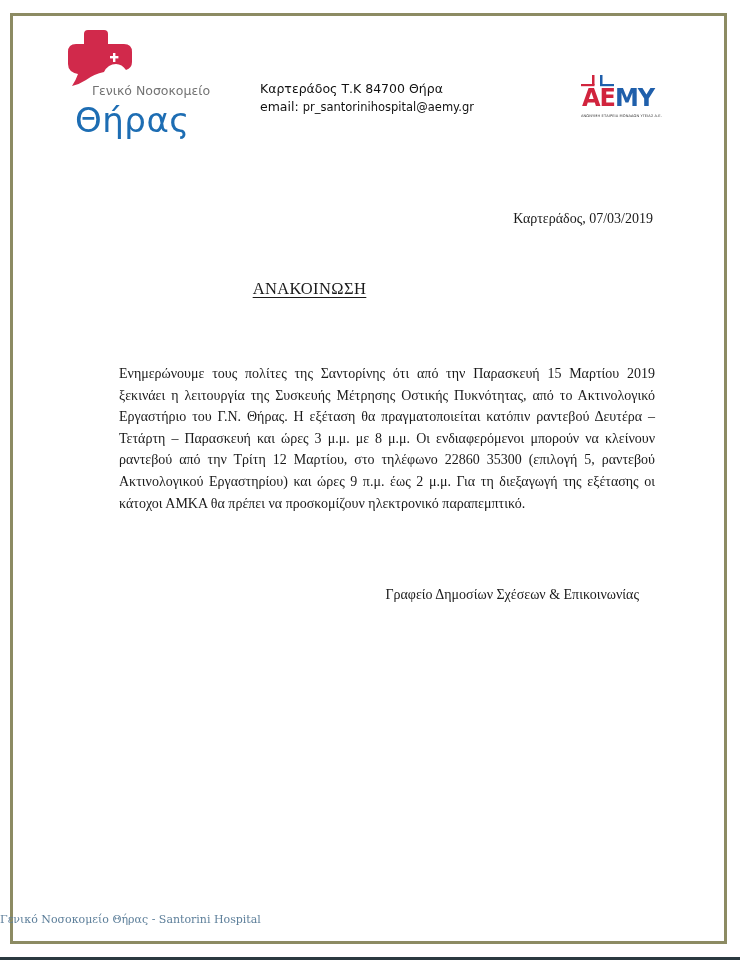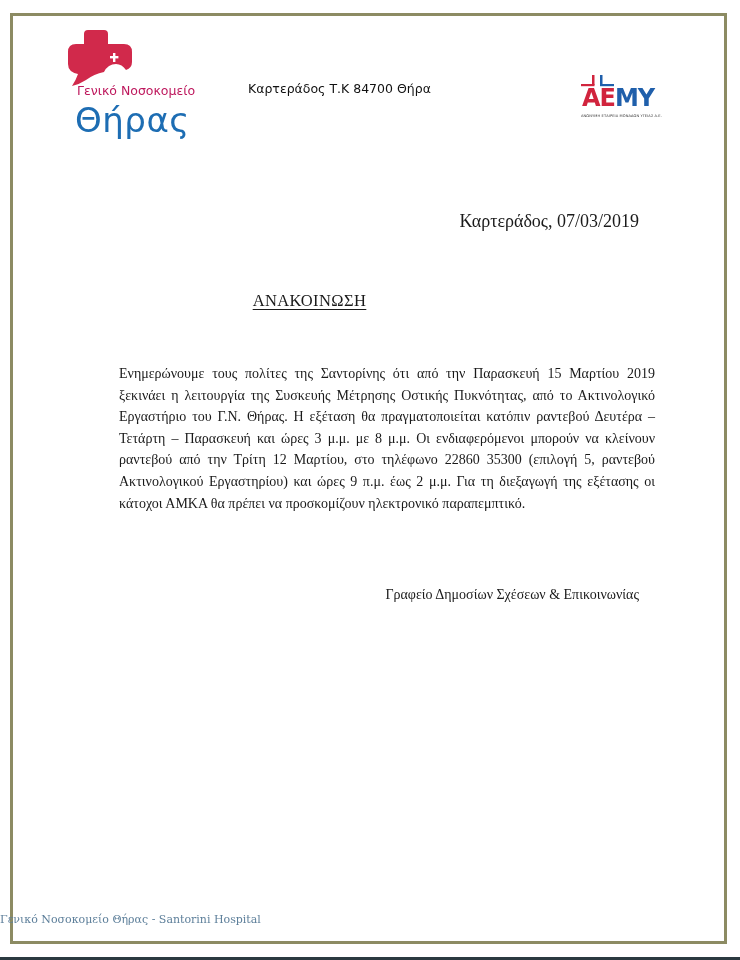--- a/index.html
+++ b/index.html
@@ -41,41 +41,41 @@
       width: 160px;
       height: 118px;
     }
     .cross-svg {
       position: absolute;
       left: 0;
       top: 0;
     }
     .logo-sub {
       position: absolute;
-      left: 11px;
+      left: 26px;
       top: 53px;
       font-family: "DejaVu Sans", sans-serif;
       font-size: 12.5px;
-      color: #be185d;
+      color: #737373;
       white-space: nowrap;
     }
     .logo-main {
       position: absolute;
       left: 9px;
       top: 70px;
       font-family: "DejaVu Sans", sans-serif;
       font-size: 34px;
       color: #1d6db3;
       letter-spacing: 0.5px;
       white-space: nowrap;
     }
     
     .contact {
       position: absolute;
-      left: 248px;
+      left: 260px;
       top: 80px;
       font-family: "DejaVu Sans", sans-serif;
       font-size: 12.5px;
       line-height: 17.5px;
       color: #111;
     }
     .contact .email-label { }
     .contact .email-value { font-size: 11.5px; }
     
     .aemy-logo {
@@ -105,35 +105,34 @@
       top: 39px;
       font-family: "DejaVu Sans", sans-serif;
       font-size: 3.6px;
       color: #333;
       white-space: nowrap;
       letter-spacing: 0.1px;
     }
     
     .date-line {
       position: absolute;
-      right: 101px;
+      right: 87px;
       top: 211px;
-      font-size: 18px;
+      font-size: 14px;
       white-space: nowrap;
     }
     
     .announcement-title {
       position: absolute;
       left: 0;
       width: 619px;
       top: 279px;
       text-align: center;
       font-size: 16.5px;
       letter-spacing: 0.4px;
-      margin-top: 12px;
     }
     .announcement-title span {
       text-decoration: underline;
       text-underline-offset: 3px;
     }
     
     .body-text {
       position: absolute;
       left: 103px;
       top: 347px;
@@ -173,20 +172,24 @@
     <path d="M18 4 Q18 0 22 0 L38 0 Q42 0 42 4 L42 14 L58 14 Q66 14 66 22 L66 32 Q66 38 60 40 Q56 34 50 34 Q42 34 38 42 Q28 44 20 50 Q14 54 6 56 Q10 50 12 44 Q2 42 2 34 L2 22 Q2 14 10 14 L18 14 Z" fill="#d1294b"></path>
     <rect x="47" y="23" width="2.4" height="9" fill="#ffffff"></rect>
     <rect x="44" y="26" width="8.4" height="2.4" fill="#ffffff"></rect>
   </svg>
   <div class="logo-sub">Γενικό Νοσοκομείο</div>
   <div class="logo-main">Θήρας</div>
 </div>
 
 <div class="contact">
   <div>Καρτεράδος Τ.Κ 84700 Θήρα</div>
+  <div>
+    <span class="email-label">email:</span>
+    <span class="email-value">pr_santorinihospital@aemy.gr</span>
+  </div>
 </div>
 
 <div class="aemy-logo">
   <svg width="96" height="14" viewBox="0 0 96 14" style="position:absolute;left:0;top:0;">
     <rect x="14" y="0" width="2.5" height="10" fill="#d1243d"></rect>
     <rect x="3" y="9" width="13.5" height="2.2" fill="#d1243d"></rect>
     <rect x="22" y="0" width="2.5" height="10" fill="#1f5fab"></rect>
     <rect x="22" y="9" width="14" height="2.2" fill="#1f5fab"></rect>
   </svg>
   <div class="aemy-text">

